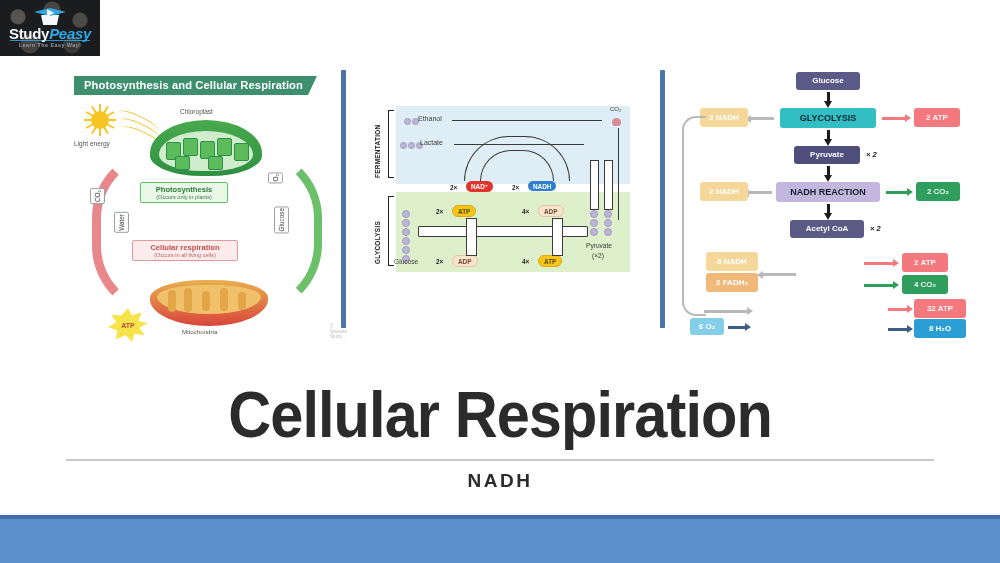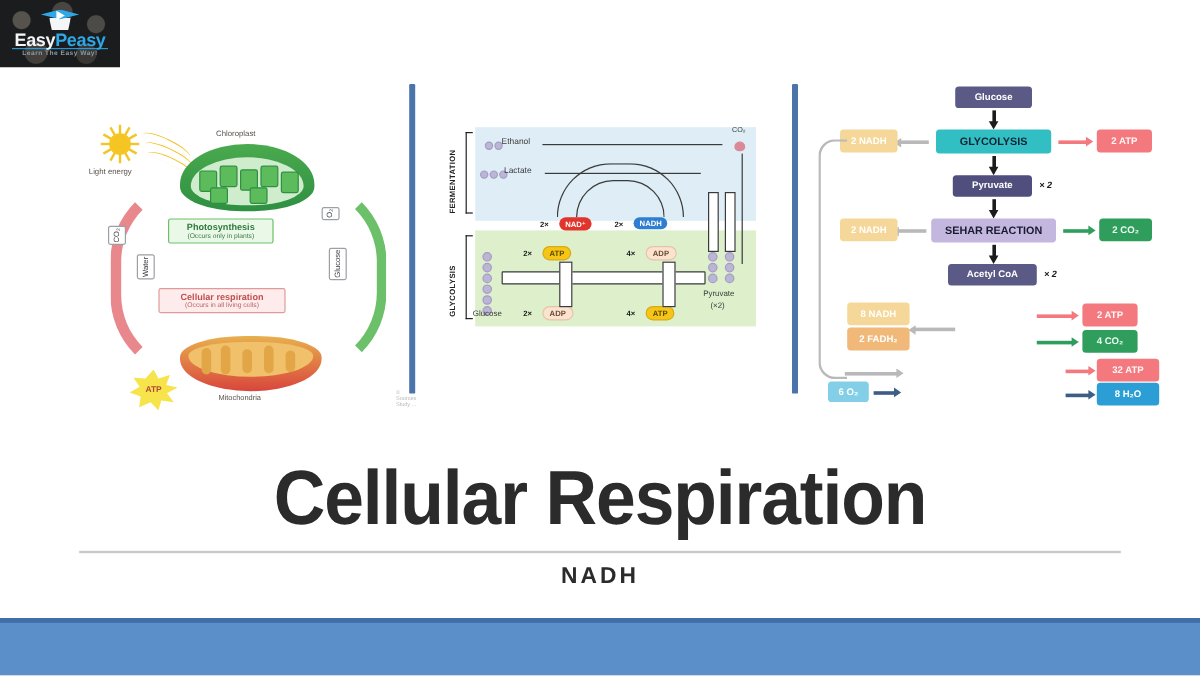--- a/index.html
+++ b/index.html
@@ -36,21 +36,21 @@
   }
   .cap .base{
     position:absolute;left:7px;top:9px;width:18px;height:10px;background:#f4f6f8;
     clip-path:polygon(0 0,100% 0,88% 100%,12% 100%);
   }
   .logo-word{
     position:absolute;left:0;right:0;top:26px;text-align:center;
     font-size:15px;font-weight:bold;letter-spacing:-.3px;line-height:1;
   }
   .logo-word .e{color:#f3f5f7;}
-  .logo-word .p{color:#2da8e8;}
+  .logo-word .p{color:#2da8e8;font-style:italic;}
   .logo-tag{
     position:absolute;left:0;right:0;top:42px;text-align:center;
     font-size:5.5px;font-weight:bold;color:#8e9aa4;letter-spacing:.4px;
   }
   .logo-ul{position:absolute;left:10px;right:10px;top:40px;height:1px;background:#2da8e8;opacity:.85;}
 
   
   .vdiv{position:absolute;width:5px;background:#4a74aa;border-radius:1px;}
 
   
@@ -207,29 +207,30 @@
 
   <div class="logo-box">
     <div class="logo-bg"></div>
     <div class="cap">
       <div class="base"></div>
       <div class="board"></div>
       <div class="play"></div>
     </div>
     <div class="logo-ul"></div>
     <div class="logo-word">
-      <span class="e">Easy</span><span class="p">Peasy</span>
+      <span class="e">Study</span><span class="p">Peasy</span>
     </div>
     <div class="logo-tag">Learn The Easy Way!</div>
   </div>
 
   <div class="vdiv" style="left:341px;top:70px;height:258px;"></div>
   <div class="vdiv" style="left:660px;top:70px;height:258px;"></div>
 
   <div class="p1">
+    <div class="p1-banner">Photosynthesis and Cellular Respiration</div>
 
     <div class="sun">
       <div class="ray" style="transform:rotate(0deg);"></div>
       <div class="ray" style="transform:rotate(30deg);"></div>
       <div class="ray" style="transform:rotate(60deg);"></div>
       <div class="ray" style="transform:rotate(90deg);"></div>
       <div class="ray" style="transform:rotate(120deg);"></div>
       <div class="ray" style="transform:rotate(150deg);"></div>
       <div class="core"></div>
     </div>
@@ -372,21 +373,21 @@
     <div class="ar pink" style="left:196px;top:47px;width:24px;"></div>
     <div class="node n-atp" style="left:228px;top:38px;width:46px;height:19px;">2 ATP</div>
     <div class="ar grey" style="left:64px;top:47px;width:24px;transform:rotate(180deg);"></div>
     <div class="node n-nadh" style="left:14px;top:38px;width:48px;height:19px;">2 NADH</div>
 
     <div class="arv" style="left:141px;top:60px;height:10px;"></div>
     <div class="node n-pyr" style="left:108px;top:76px;width:66px;height:18px;">Pyruvate</div>
     <div class="xmul" style="left:180px;top:80px;">× 2</div>
 
     <div class="arv" style="left:141px;top:96px;height:10px;"></div>
-    <div class="node n-link" style="left:90px;top:112px;width:104px;height:20px;font-size:9px;">SEHAR REACTION</div>
+    <div class="node n-link" style="left:90px;top:112px;width:104px;height:20px;font-size:9px;">NADH REACTION</div>
     <div class="ar green" style="left:200px;top:121px;width:22px;"></div>
     <div class="node n-co2" style="left:230px;top:112px;width:44px;height:19px;">2 CO₂</div>
     <div class="ar grey" style="left:62px;top:121px;width:24px;transform:rotate(180deg);"></div>
     <div class="node n-nadh" style="left:14px;top:112px;width:48px;height:19px;">2 NADH</div>
 
     <div class="arv" style="left:141px;top:134px;height:10px;"></div>
     <div class="node n-acetyl" style="left:104px;top:150px;width:74px;height:18px;">Acetyl CoA</div>
     <div class="xmul" style="left:184px;top:154px;">× 2</div>
 
     <div class="ar pink" style="left:178px;top:192px;width:30px;"></div>

